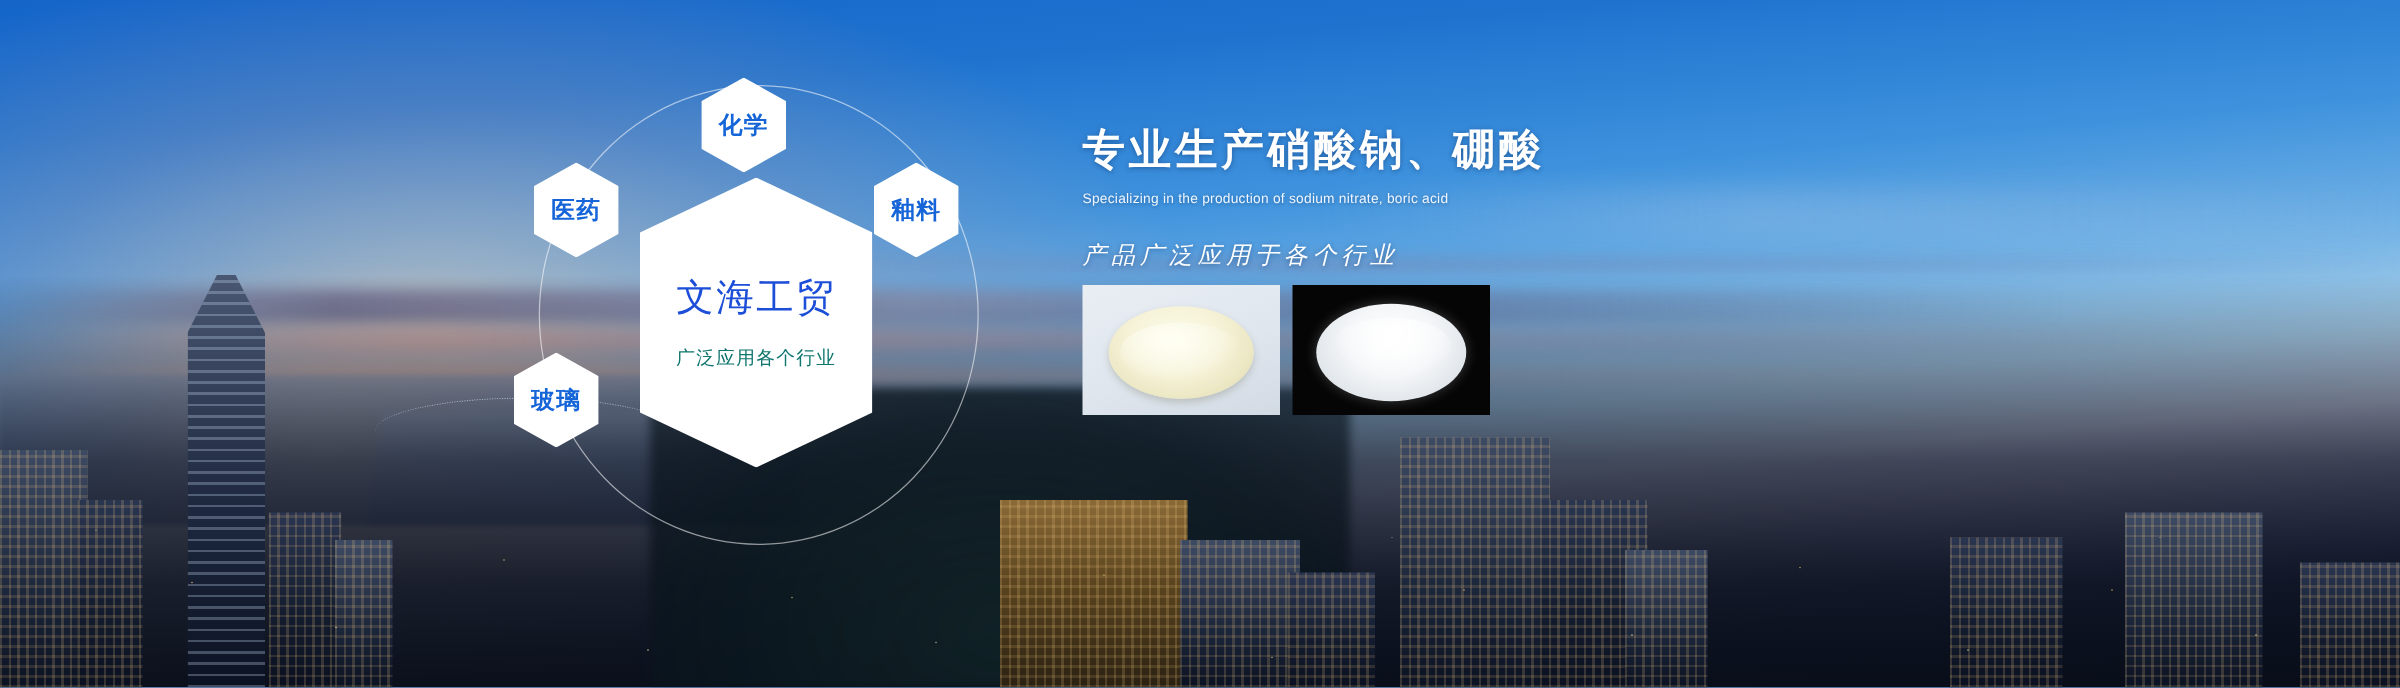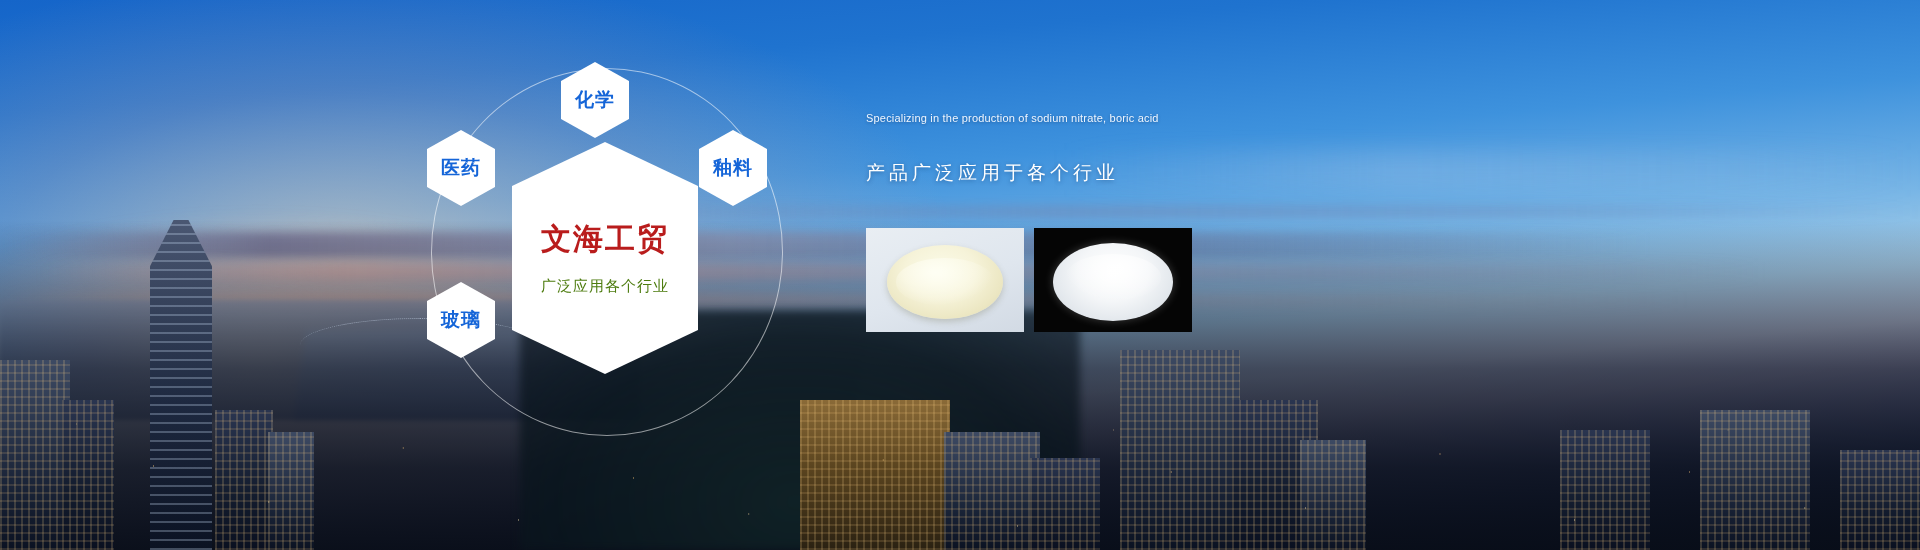--- a/index.html
+++ b/index.html
@@ -115,42 +115,42 @@
     color:#1565d8;font-weight:bold;letter-spacing:1px;
     font-family:"Liberation Sans","DejaVu Sans",sans-serif;
   }
   .hex-sm{width:68px;height:76px;}
   .hex-sm span{font-size:19px;}
   .hex-center{
     width:186px;height:232px;left:117px;top:122px;
     flex-direction:column;
     clip-path:polygon(50% 0%,100% 19%,100% 81%,50% 100%,0% 81%,0% 19%);
   }
-  .hex-center .big{font-size:30px;color:#b91c1c;font-weight:bold;letter-spacing:2px;line-height:1.25;}
-  .hex-center .small{font-size:15px;color:#4d7c0f;font-weight:normal;letter-spacing:1px;margin-top:19px;}
+  .hex-center .big{font-size:30px;color:#1d4ed8;font-weight:normal;letter-spacing:2px;line-height:1.25;}
+  .hex-center .small{font-size:15px;color:#0f766e;font-weight:normal;letter-spacing:1px;margin-top:19px;}
 
   .h-chem{left:166px;top:42px;}
   .h-glaze{left:304px;top:110px;}
   .h-elec{left:298px;top:262px;}
   .h-metal{left:166px;top:344px;}
-  .h-glass{left:32px;top:262px;}
+  .h-glass{left:16px;top:262px;}
   .h-med{left:32px;top:110px;}
 
   
   .copy{position:absolute;left:866px;top:100px;width:700px;}
   .headline{
     font-size:34px;font-weight:bold;color:#ffffff;letter-spacing:3px;
     text-shadow:0 1px 4px rgba(10,40,90,.45);line-height:1.2;
   }
   .subline{
     margin-top:12px;font-size:11px;color:#eef6ff;letter-spacing:.2px;
     text-shadow:0 1px 3px rgba(10,40,90,.4);
   }
   .tagline{
-    margin-top:36px;font-size:19px;color:#ffffff;
+    margin-top:26px;font-size:19px;color:#ffffff;font-style:italic;
     letter-spacing:4px;text-shadow:0 1px 4px rgba(10,40,90,.45);
   }
 
   
   .photos{position:absolute;left:866px;top:228px;display:flex;gap:10px;}
   .photo{width:158px;height:104px;position:relative;overflow:hidden;}
   .photo.p1{background:linear-gradient(160deg,#e9eef3 0%,#dfe6ee 55%,#d2dae4 100%);}
   .photo.p2{background:#050505;}
   .mound{
     position:absolute;left:50%;top:52%;transform:translate(-50%,-50%);
@@ -227,20 +227,21 @@
       <span>医药</span>
     </div>
 
     <div class="hex hex-center">
       <div class="big">文海工贸</div>
       <div class="small">广泛应用各个行业</div>
     </div>
   </div>
 
   <div class="copy">
+    <div class="headline">专业生产硝酸钠、硼酸</div>
     <div class="subline">Specializing in the production of sodium nitrate, boric acid</div>
     <div class="tagline">产品广泛应用于各个行业</div>
   </div>
 
   <div class="photos">
     <div class="photo p1">
       <div class="mound"></div>
     </div>
     <div class="photo p2">
       <div class="mound"></div>

